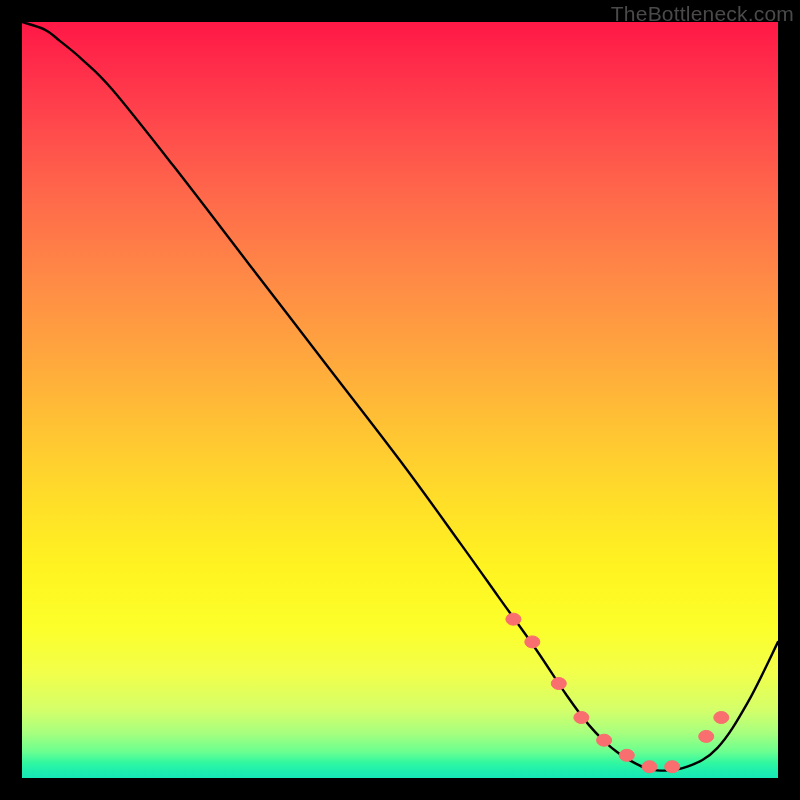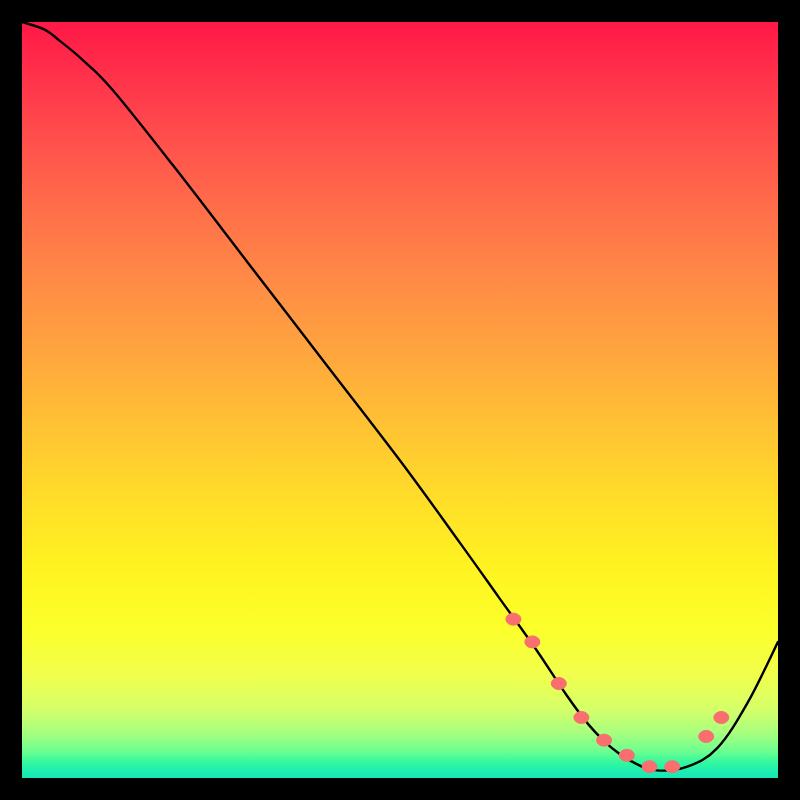--- a/index.html
+++ b/index.html
@@ -82,20 +82,21 @@
   .dot {
     fill: #f96e6e;
     stroke: #f96e6e;
   }
 </style>
 </head>
 <body>
 
 <div class="frame">
 
+  <div class="watermark">TheBottleneck.com</div>
 
   <div class="plot">
     <div class="gradient"></div>
 
     <svg class="curve" viewBox="0 0 756 756" preserveAspectRatio="none">
       <path d="M 0.0 0.0 C 4.1 1.4, 15.9 4.2, 22.7 7.6 C 29.5 11.0, 31.0 13.5, 37.8 18.9 C 44.6 24.3, 51.0 29.0, 60.5 37.8 C 70.0 46.6, 74.4 49.0, 90.7 68.0 C 107.0 87.1, 126.7 112.3, 151.2 143.6 C 175.7 174.9, 199.6 206.5, 226.8 241.9 C 254.0 277.3, 275.2 304.8, 302.4 340.2 C 329.6 375.6, 353.5 405.8, 378.0 438.5 C 402.5 471.1, 420.8 497.1, 438.5 521.6 C 456.2 546.1, 462.7 555.5, 476.3 574.6 C 489.9 593.6, 501.8 609.8, 514.1 627.5 C 526.3 645.2, 534.8 659.2, 544.3 672.8 C 553.8 686.4, 558.8 693.6, 567.0 703.1 C 575.2 712.6, 581.5 719.0, 589.7 725.8 C 597.8 732.6, 604.2 736.8, 612.4 740.9 C 620.5 745.0, 625.5 747.8, 635.0 748.4 C 644.6 749.1, 654.4 748.7, 665.3 744.7 C 676.2 740.6, 684.6 737.3, 695.5 725.8 C 706.4 714.2, 714.9 699.5, 725.8 680.4 C 736.6 661.3, 750.6 630.8, 756.0 619.9"></path>
       <g>
           <ellipse cx="491.4" cy="597.2" rx="7.5" ry="6" class="dot"></ellipse>
           <ellipse cx="510.3" cy="619.9" rx="7.5" ry="6" class="dot"></ellipse>
           <ellipse cx="536.8" cy="661.5" rx="7.5" ry="6" class="dot"></ellipse>

